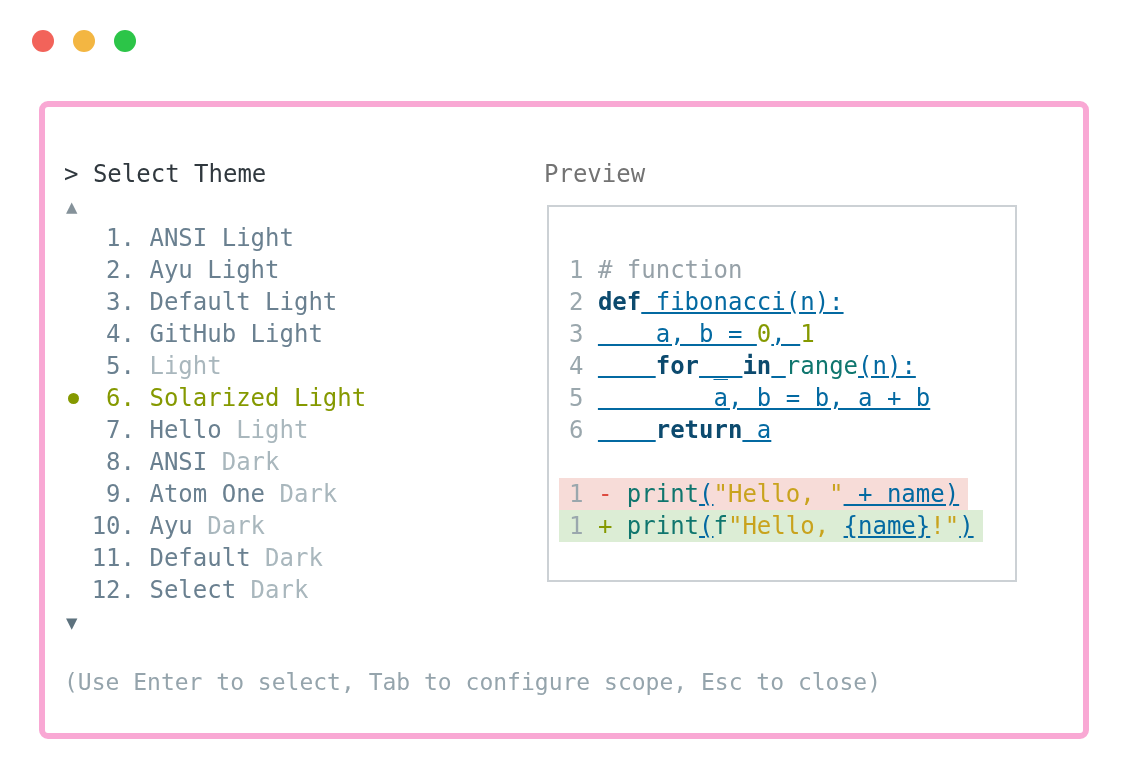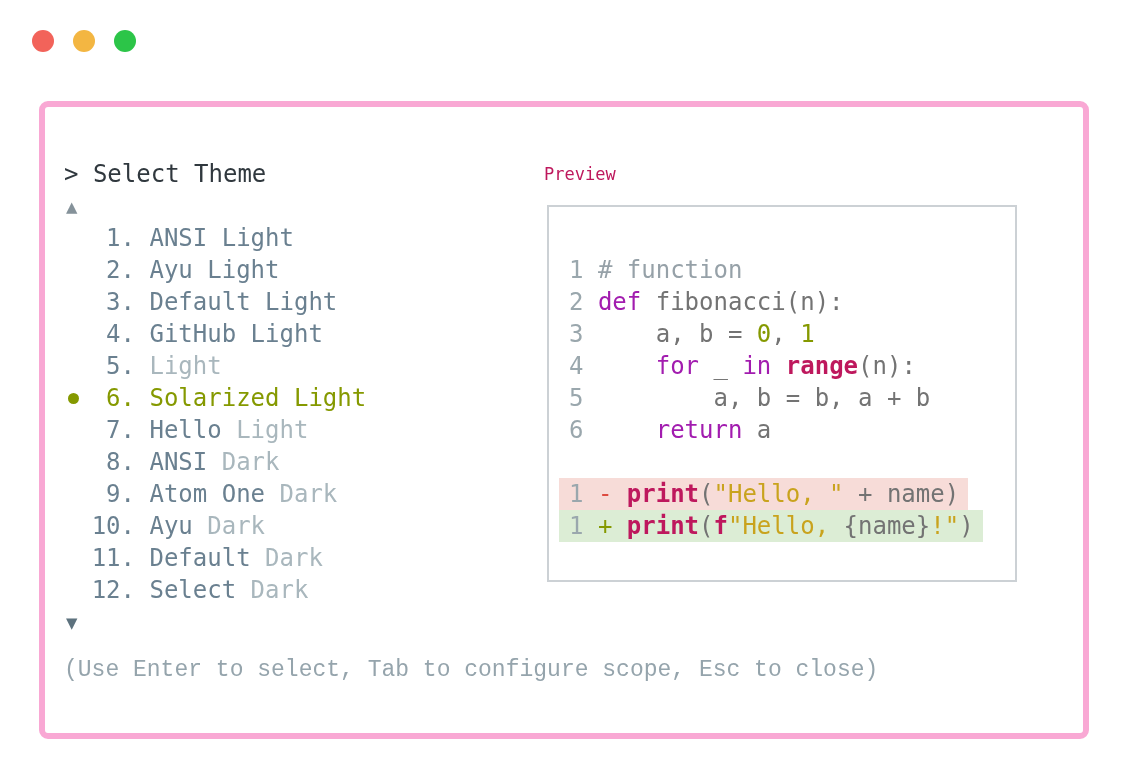--- a/index.html
+++ b/index.html
@@ -48,48 +48,48 @@
   }
   .list-item .marker { width: 27px; display: flex; align-items: center; justify-content: flex-start; }
   .list-item .bullet { width: 11px; height: 11px; border-radius: 50%; background: #859900; margin-left: 4px; }
   .list-item .num { display: inline-block; width: 44px; text-align: right; }
   .list-item.selected .num,
   .list-item.selected .name,
   .list-item.selected .variant { color: #859900; }
   .list-item .variant.dimmed { color: #a9b7bd; }
 
   .help-line {
-    position: absolute; left: 19px; top: 547px;
+    position: absolute; left: 19px; top: 559px;
     height: 32px; line-height: 32px;
-    font-size: 23px; color: #95a4ac; white-space: pre; font-family: Liberation Mono, monospace;
+    font-size: 23px; color: #95a4ac; white-space: pre;
   }
 
   
   .preview-label {
     position: absolute; left: 499px; top: 51px;
     height: 32px; line-height: 32px;
-    font-size: 17px; color: #be185d;
+    font-size: 24px; color: #737373;
   }
   .preview-box {
     position: absolute; left: 502px; top: 98px;
     width: 470px; height: 377px;
     border: 2px solid #ccd1d5;
     background: #ffffff;
   }
   .code-block { position: absolute; left: 20px; top: 47px; }
   .code-line {
     height: 32px; line-height: 32px;
     font-size: 24px; white-space: pre; color: #4b5a63;
   }
   .line-num { color: #9aa7ad; }
-  .tk-plain   { color: #737373; }
+  .tk-plain   { color: #0369a1; text-decoration: underline; }
   .tk-comment { color: #96a1a8; }
-  .tk-keyword { color: #a21caf; }
+  .tk-keyword { color: #0c4a6e; font-weight: bold; }
   .tk-number  { color: #859900; }
-  .tk-builtin { color: #be185d; font-weight: bold; }
+  .tk-builtin { color: #0f766e; }
   .tk-string  { color: #c9a31d; }
   .sign-minus { color: #dd4b40; }
   .sign-plus  { color: #859900; }
   .diff-bg {
     display: inline-block;
     margin-left: -10px;
     padding: 0 9px 0 10px;
     height: 32px;
   }
   .diff-bg.removed { background: #f7dcd8; }

